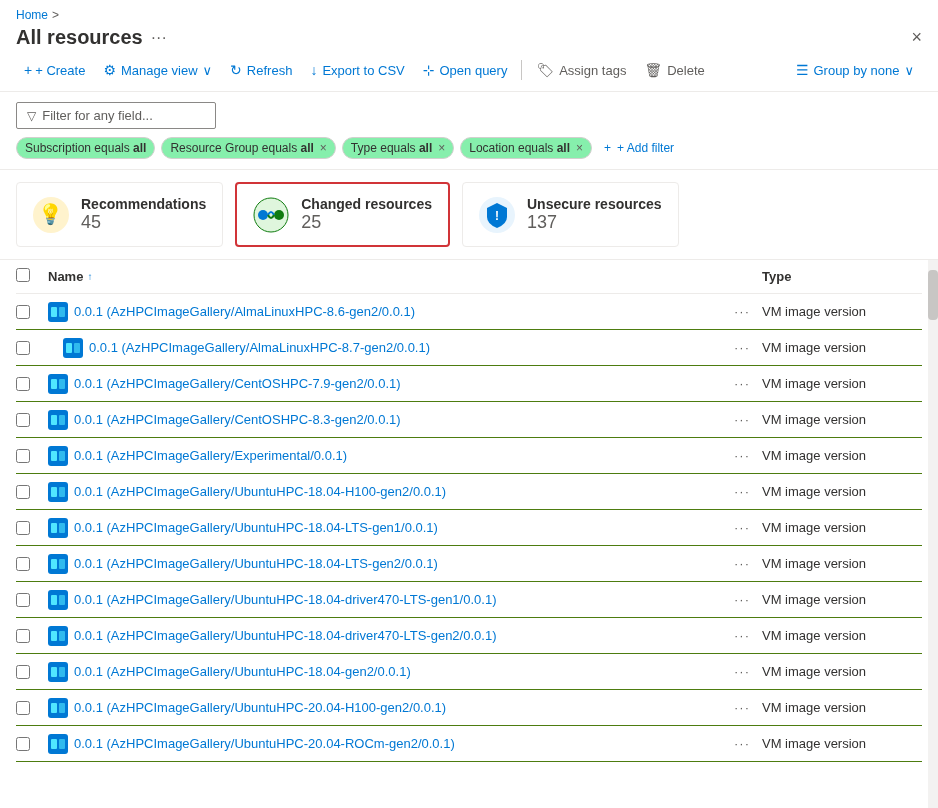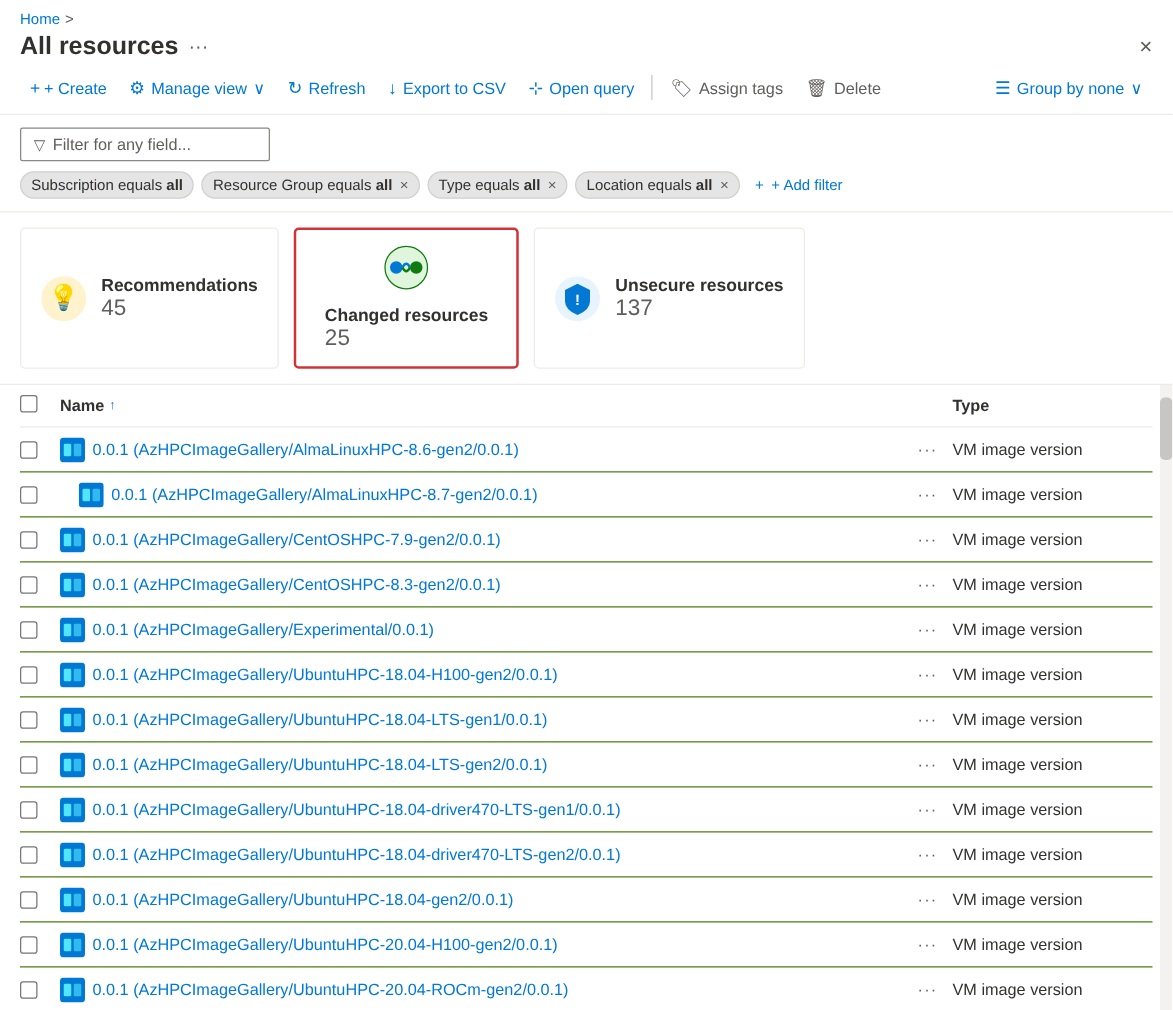--- a/index.html
+++ b/index.html
@@ -18,27 +18,27 @@
     .toolbar-btn { display: flex; align-items: center; gap: 5px; padding: 5px 8px; border: none; background: none; color: #0078d4; cursor: pointer; font-size: 13px; border-radius: 2px; white-space: nowrap; }
     .toolbar-btn .icon { font-size: 14px; }
     .toolbar-separator { width: 1px; height: 20px; background: #c8c6c4; margin: 0 4px; }
     .toolbar-btn.text-gray { color: #605e5c; }
 
     .filter-area { padding: 10px 16px; border-bottom: 1px solid #edebe9; }
     .filter-input { display: flex; align-items: center; gap: 6px; border: 1px solid #8a8886; padding: 5px 10px; border-radius: 2px; width: 200px; cursor: pointer; }
     .filter-input span { color: #605e5c; font-size: 12px; }
 
     .filter-tags { display: flex; align-items: center; gap: 6px; margin-top: 8px; flex-wrap: wrap; }
-    .filter-tag { display: flex; align-items: center; gap: 4px; padding: 3px 8px; background: #e5e5e5; border-radius: 12px; font-size: 12px; color: #323130; border: 1px solid #d2d0ce; }
+    .filter-tag { display: flex; align-items: center; gap: 4px; padding: 3px 8px; background: #86efac; border-radius: 12px; font-size: 12px; color: #323130; border: 1px solid #d2d0ce; }
     .filter-tag .tag-close { color: #605e5c; cursor: pointer; margin-left: 2px; }
     .add-filter { display: flex; align-items: center; gap: 4px; color: #0078d4; cursor: pointer; font-size: 12px; padding: 3px 6px; }
 
     .cards-area { display: flex; gap: 12px; padding: 12px 16px; border-bottom: 1px solid #edebe9; }
     .card { display: flex; align-items: center; gap: 12px; padding: 12px 16px; border: 1px solid #edebe9; border-radius: 4px; min-width: 180px; cursor: pointer; background: #fff; }
-    .card.selected { border: 2px solid #d13438; flex-direction: column; }
+    .card.selected { border: 2px solid #d13438; }
     .card-icon { width: 36px; height: 36px; display: flex; align-items: center; justify-content: center; font-size: 28px; }
     .card-info { display: flex; flex-direction: column; }
     .card-title { font-size: 14px; font-weight: 600; color: #323130; }
     .card-count { font-size: 18px; color: #605e5c; }
     .table-header { display: flex; align-items: center; padding: 8px 0; border-bottom: 1px solid #edebe9; font-weight: 600; font-size: 13px; color: #323130; position: sticky; top: 0; background: #fff; z-index: 10; }
     .col-check { width: 32px; flex-shrink: 0; }
     .col-name { flex: 1; display: flex; align-items: center; gap: 4px; cursor: pointer; }
     .col-dots { width: 40px; flex-shrink: 0; }
     .col-type { width: 160px; flex-shrink: 0; }
 

